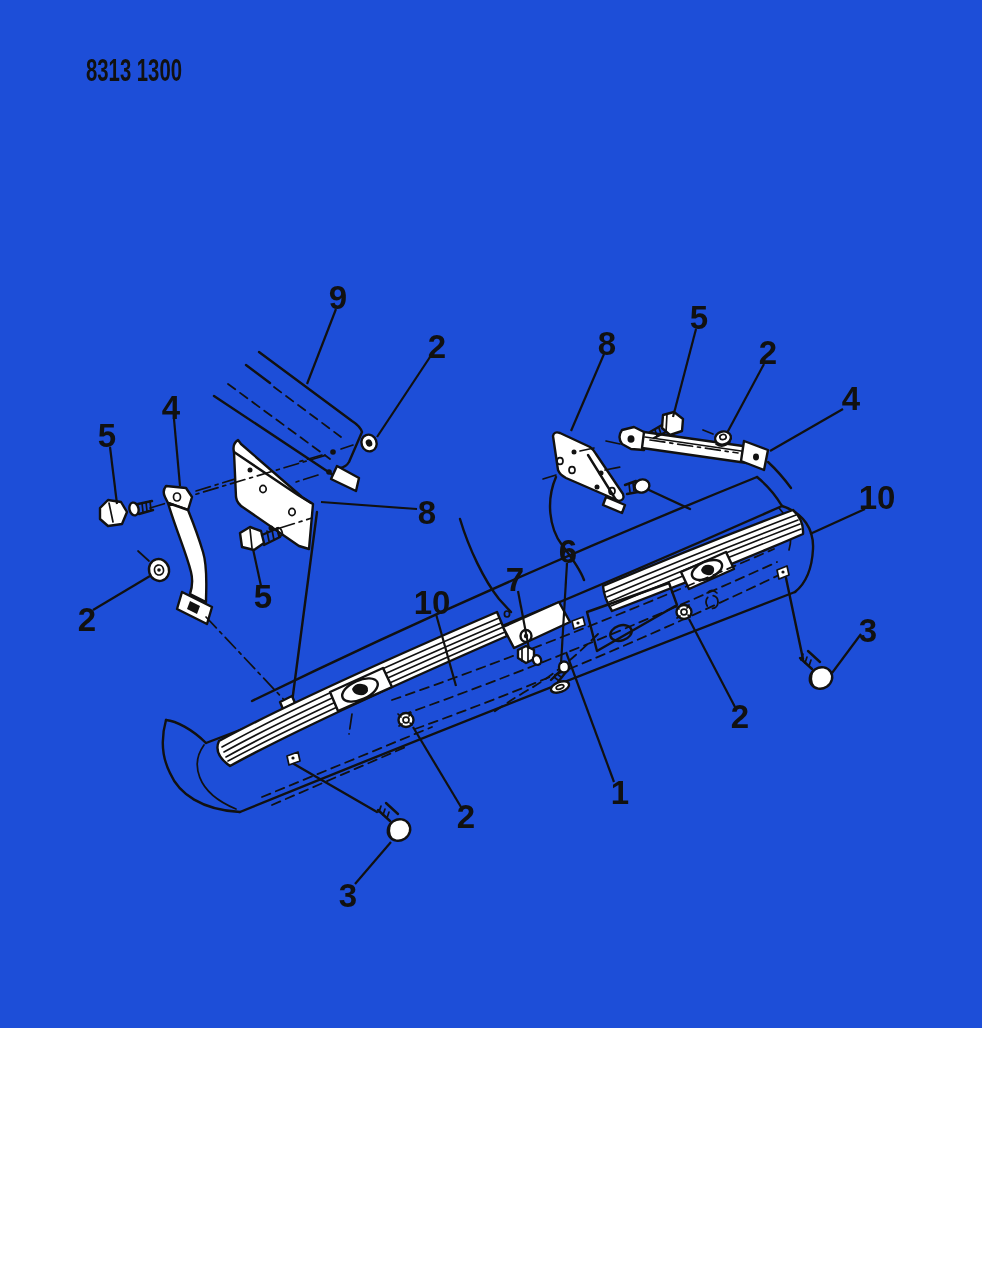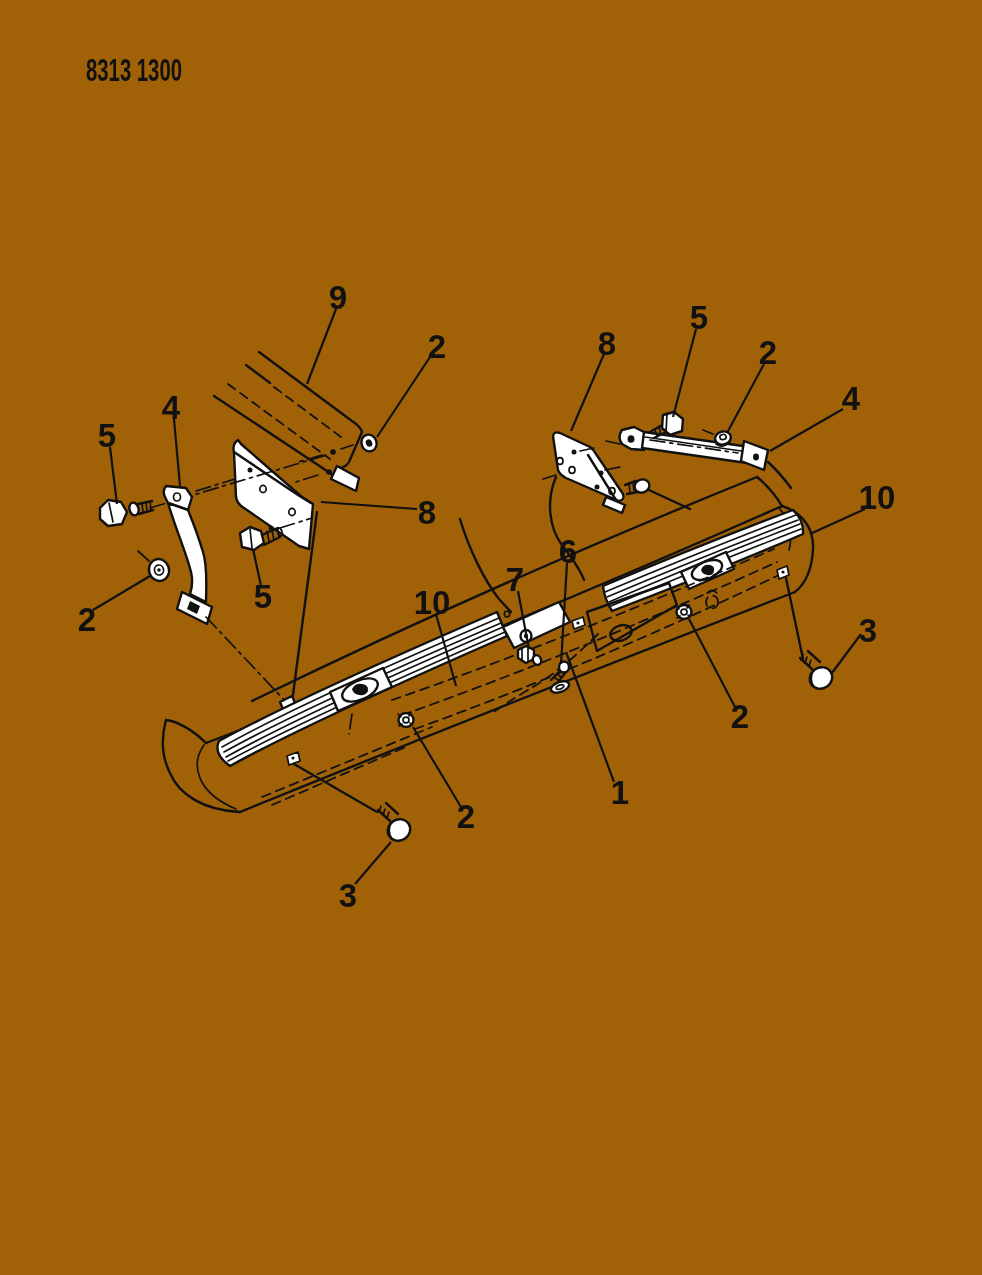--- a/index.html
+++ b/index.html
@@ -1,17 +1,17 @@
 <!DOCTYPE html>
 <html><head>
 <meta charset="utf-8">
 <style>
   html,body{margin:0;padding:0;background:#ffffff;}
   .stage{
-    position:relative;width:982px;height:1275px;background:#a16207;
+    position:relative;width:982px;height:1028px;background:#1d4ed8;
     font-family:"Liberation Sans",sans-serif;overflow:hidden;
   }
   svg{position:absolute;inset:0;display:block;}
   .ink{stroke:#111111;fill:none;stroke-linecap:round;stroke-linejoin:round;}
   .w{fill:#ffffff;}
   .solid{stroke-width:2.4;}
   .thin{stroke-width:1.7;}
   .rib{stroke-width:1.6;}
   .dash{stroke-width:1.8;stroke-dasharray:9 6;}
   .dashdot{stroke-width:1.7;stroke-dasharray:15 5 3 5;}

